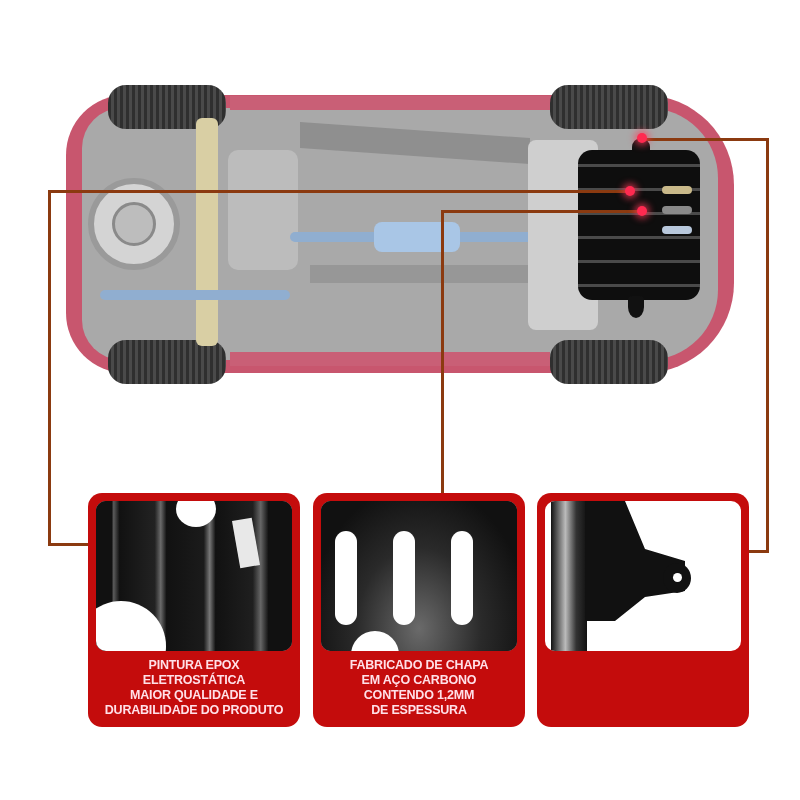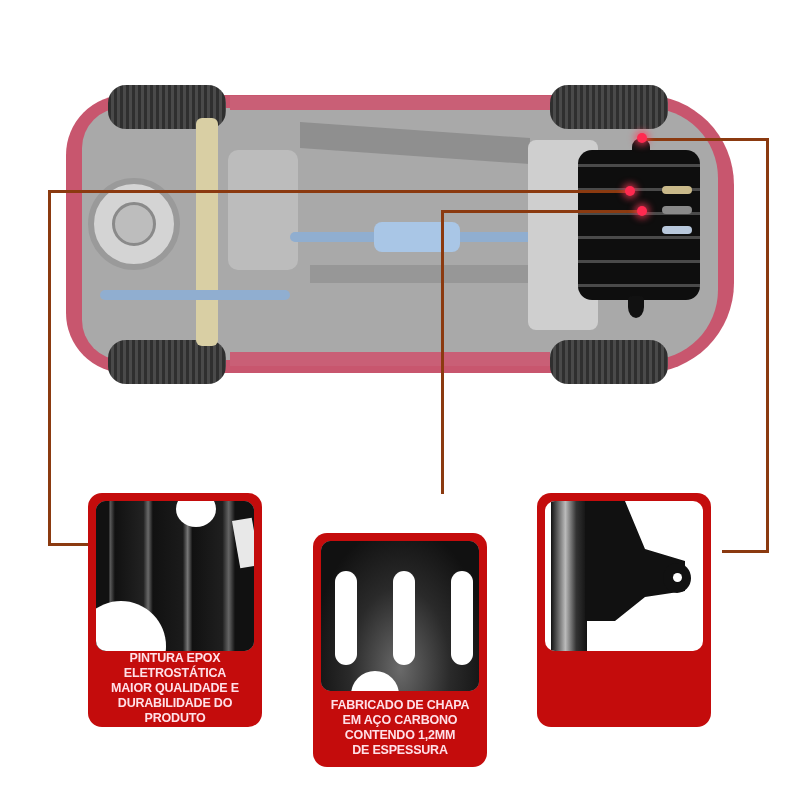--- a/index.html
+++ b/index.html
@@ -27,21 +27,21 @@
           background-image:repeating-linear-gradient(180deg,#0e0e0e 0 14px,#4a4a4a 14px 17px,#0e0e0e 17px 24px); }
   .skid-tab-top { left:632px; top:138px; width:18px; height:18px; background:#111; border-radius:50% 50% 4px 4px; }
   .skid-tab-bot { left:628px; top:296px; width:16px; height:22px; background:#111; border-radius:4px 4px 50% 50%; }
   .skid-slot { height:8px; border-radius:4px; background:#c9b98a; }
 
   
   .ln { background:#8b3a10; }
   .dot { width:10px; height:10px; border-radius:50%; background:#ff2a50; box-shadow:0 0 6px 3px rgba(255,60,90,0.6); }
 
   
-  .panel { width:174px; height:234px; background:#c40c0c; border-radius:14px; overflow:hidden; box-sizing:border-box; }
+  .panel { width:212px; height:234px; background:#c40c0c; border-radius:14px; overflow:hidden; box-sizing:border-box; }
   .panel-img { position:absolute; left:8px; top:8px; right:8px; height:150px; background:#fff; border-radius:10px; overflow:hidden; }
   .panel-text { position:absolute; left:4px; right:4px; top:162px; bottom:6px; display:flex; align-items:center; justify-content:center;
                 text-align:center; color:#ffe0e8; font-weight:bold; font-size:12.5px; line-height:15px; white-space:pre-line; letter-spacing:-0.2px; }
 
   
   .p1-bg { position:absolute; inset:0; background:#1a1a1a;
            background-image:linear-gradient(90deg,#111 0 8%,#5a5a5a 9%,#111 12%,#222 30%,#6a6a6a 33%,#111 36%,#1b1b1b 55%,#777 58%,#111 61%,#1f1f1f 80%,#666 84%,#111 88%); }
   .p1-cut { position:absolute; left:-20px; bottom:-40px; width:90px; height:90px; background:#fff; border-radius:50%; }
   .p1-hole { position:absolute; left:80px; top:-10px; width:40px; height:36px; background:#fff; border-radius:50%; }
   .p1-label { position:absolute; left:140px; top:18px; width:20px; height:48px; background:#e8e8e8; transform:rotate(-10deg); }
@@ -109,21 +109,21 @@
     <div class="p1-hole"></div>
     <div class="p1-label"></div>
     <div class="p1-cut"></div>
   </div>
   <div class="panel-text">PINTURA EPOX
 ELETROSTÁTICA
 MAIOR QUALIDADE E
 DURABILIDADE DO PRODUTO</div>
 </div>
 
-<div class="abs panel" style="left:313px;top:493px;margin-top:40px;">
+<div class="abs panel" style="left:313px;top:493px;">
   <div class="panel-img">
     <div class="p2-bg"></div>
     <div class="p2-slot" style="left:14px;"></div>
     <div class="p2-slot" style="left:72px;"></div>
     <div class="p2-slot" style="left:130px;"></div>
     <div class="p2-half"></div>
   </div>
   <div class="panel-text">FABRICADO DE CHAPA
 EM AÇO CARBONO
 CONTENDO 1,2MM

